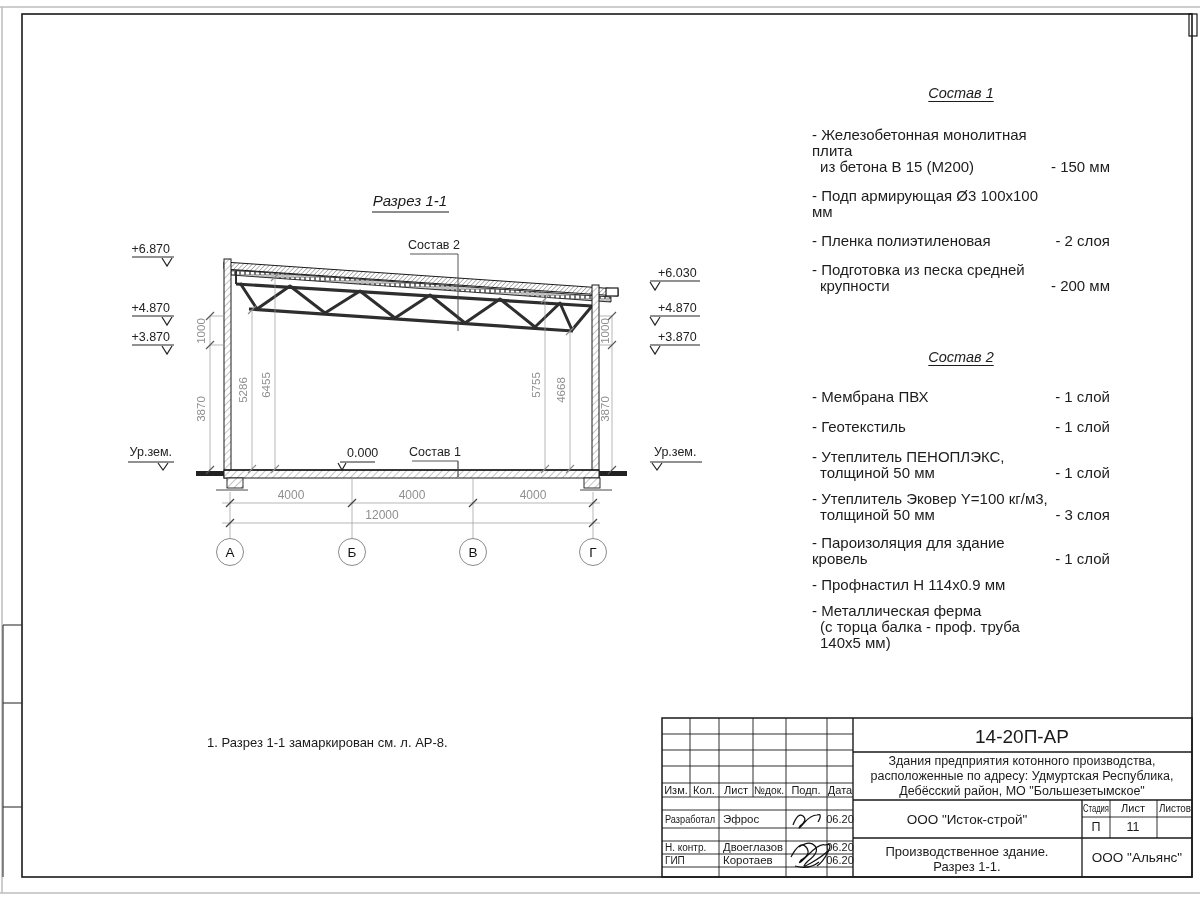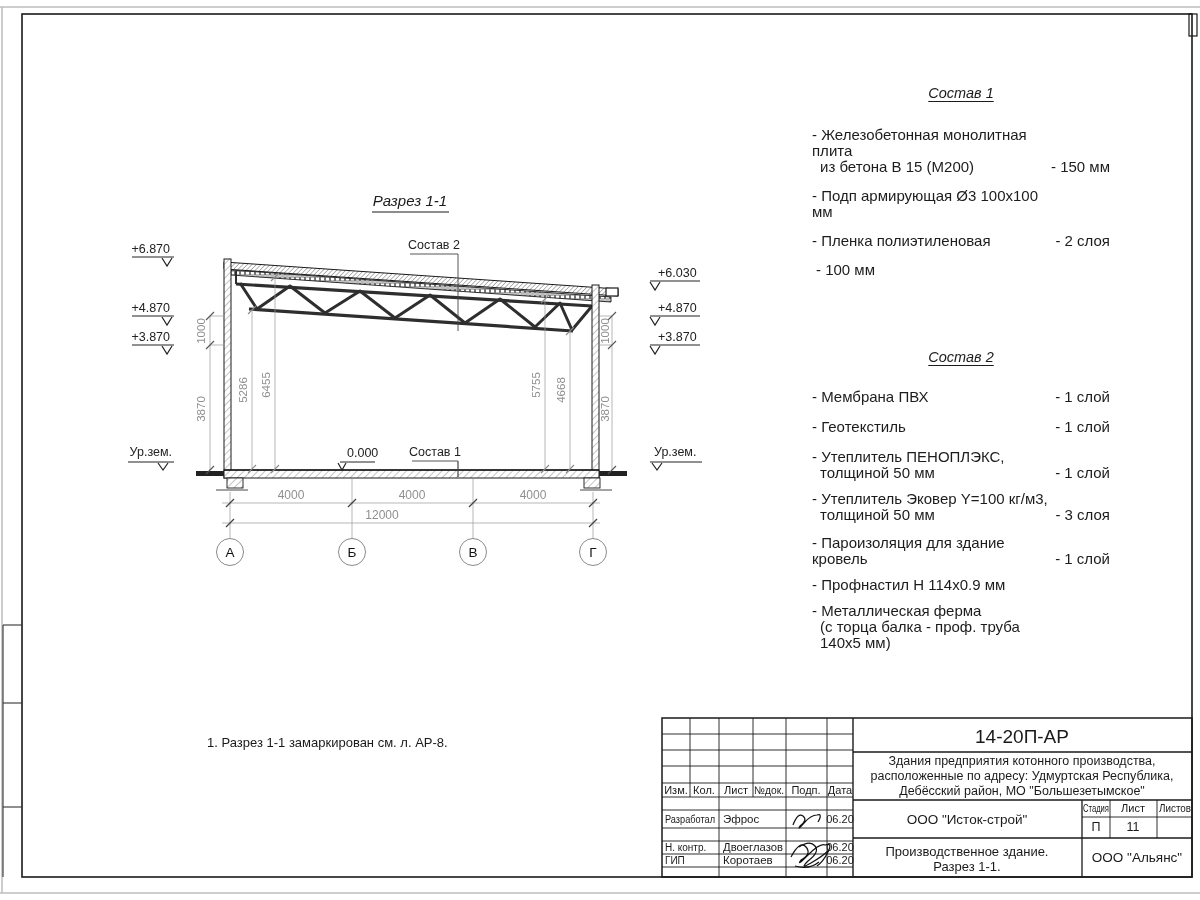--- a/index.html
+++ b/index.html
@@ -318,21 +318,25 @@
       </div>
     <div class="s-val"></div>
   </div>
   <div class="s-item">
     <div class="s-name">
         <div>- Пленка полиэтиленовая</div>
       </div>
     <div class="s-val">-  2 слоя</div>
   </div>
   <div class="s-item">
-    <div class="s-val">- 100 мм</div>
+    <div class="s-name">
+        <div>- Подготовка из песка средней</div>
+        <div class="cont">крупности</div>
+      </div>
+    <div class="s-val">- 200 мм</div>
   </div>
 </div>
 
 <div class="overlay s-title" style="left:812px;top:349px;width:298px;"><span>Состав 2</span></div>
 
 <div class="overlay s-list" id="s2-list" style="left:812px;top:389px;width:298px;">
   <div class="s-item">
     <div class="s-name">
         <div>- Мембрана ПВХ</div>
       </div>

